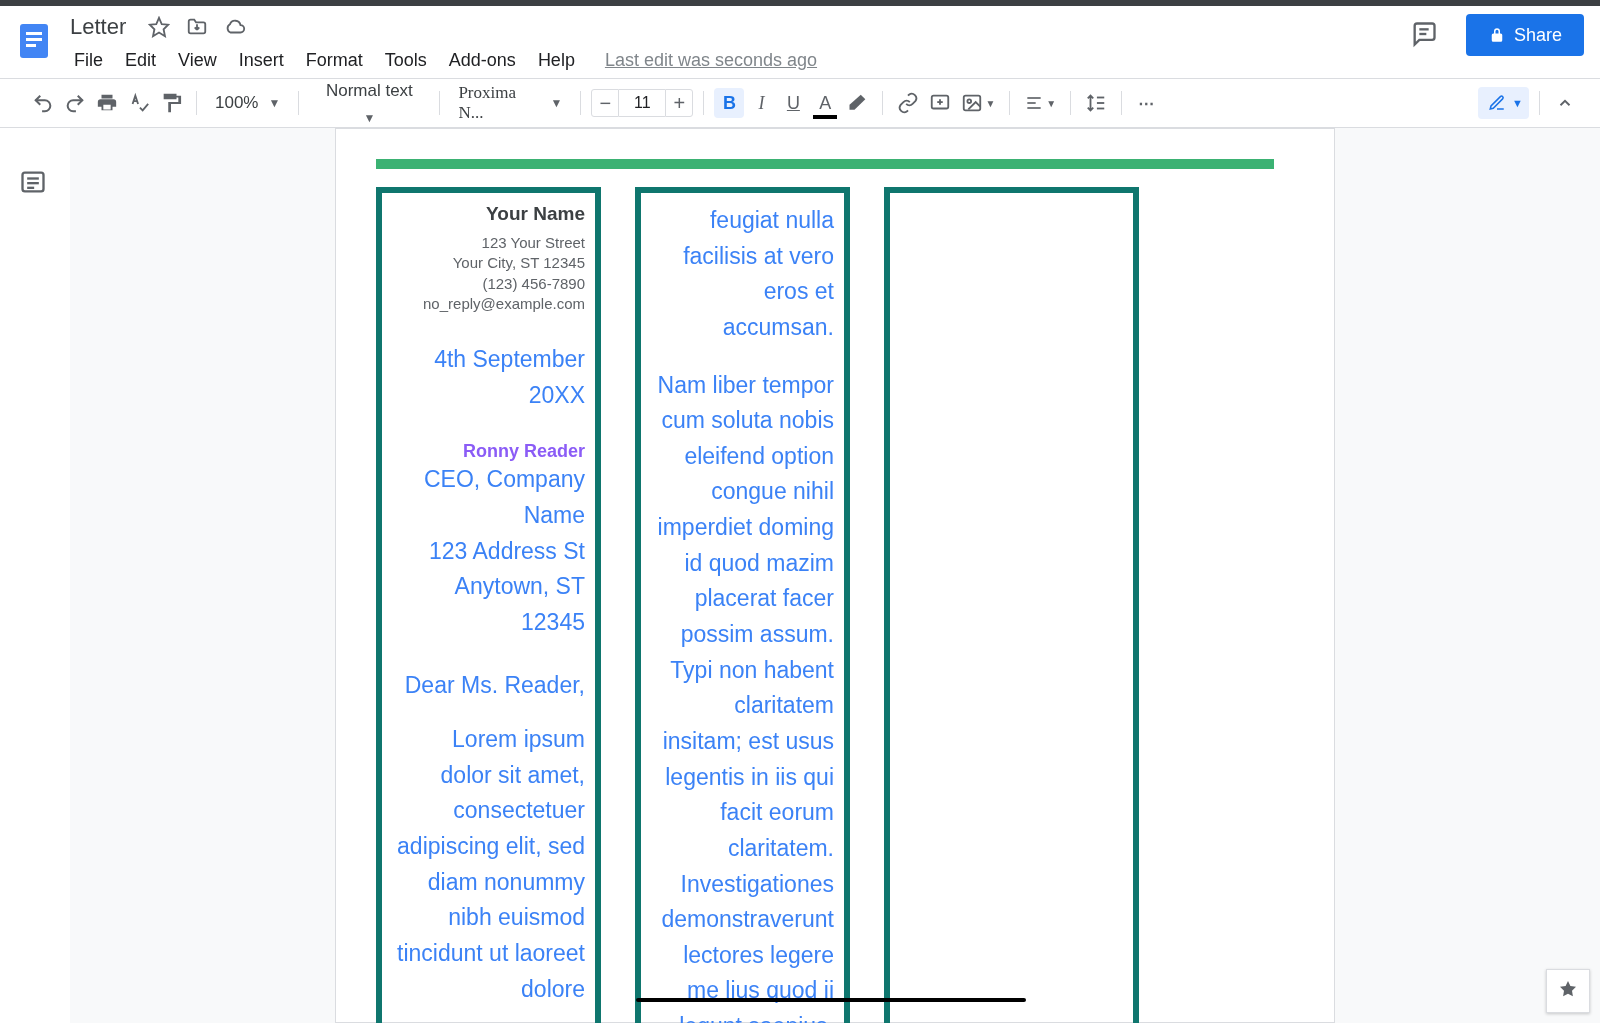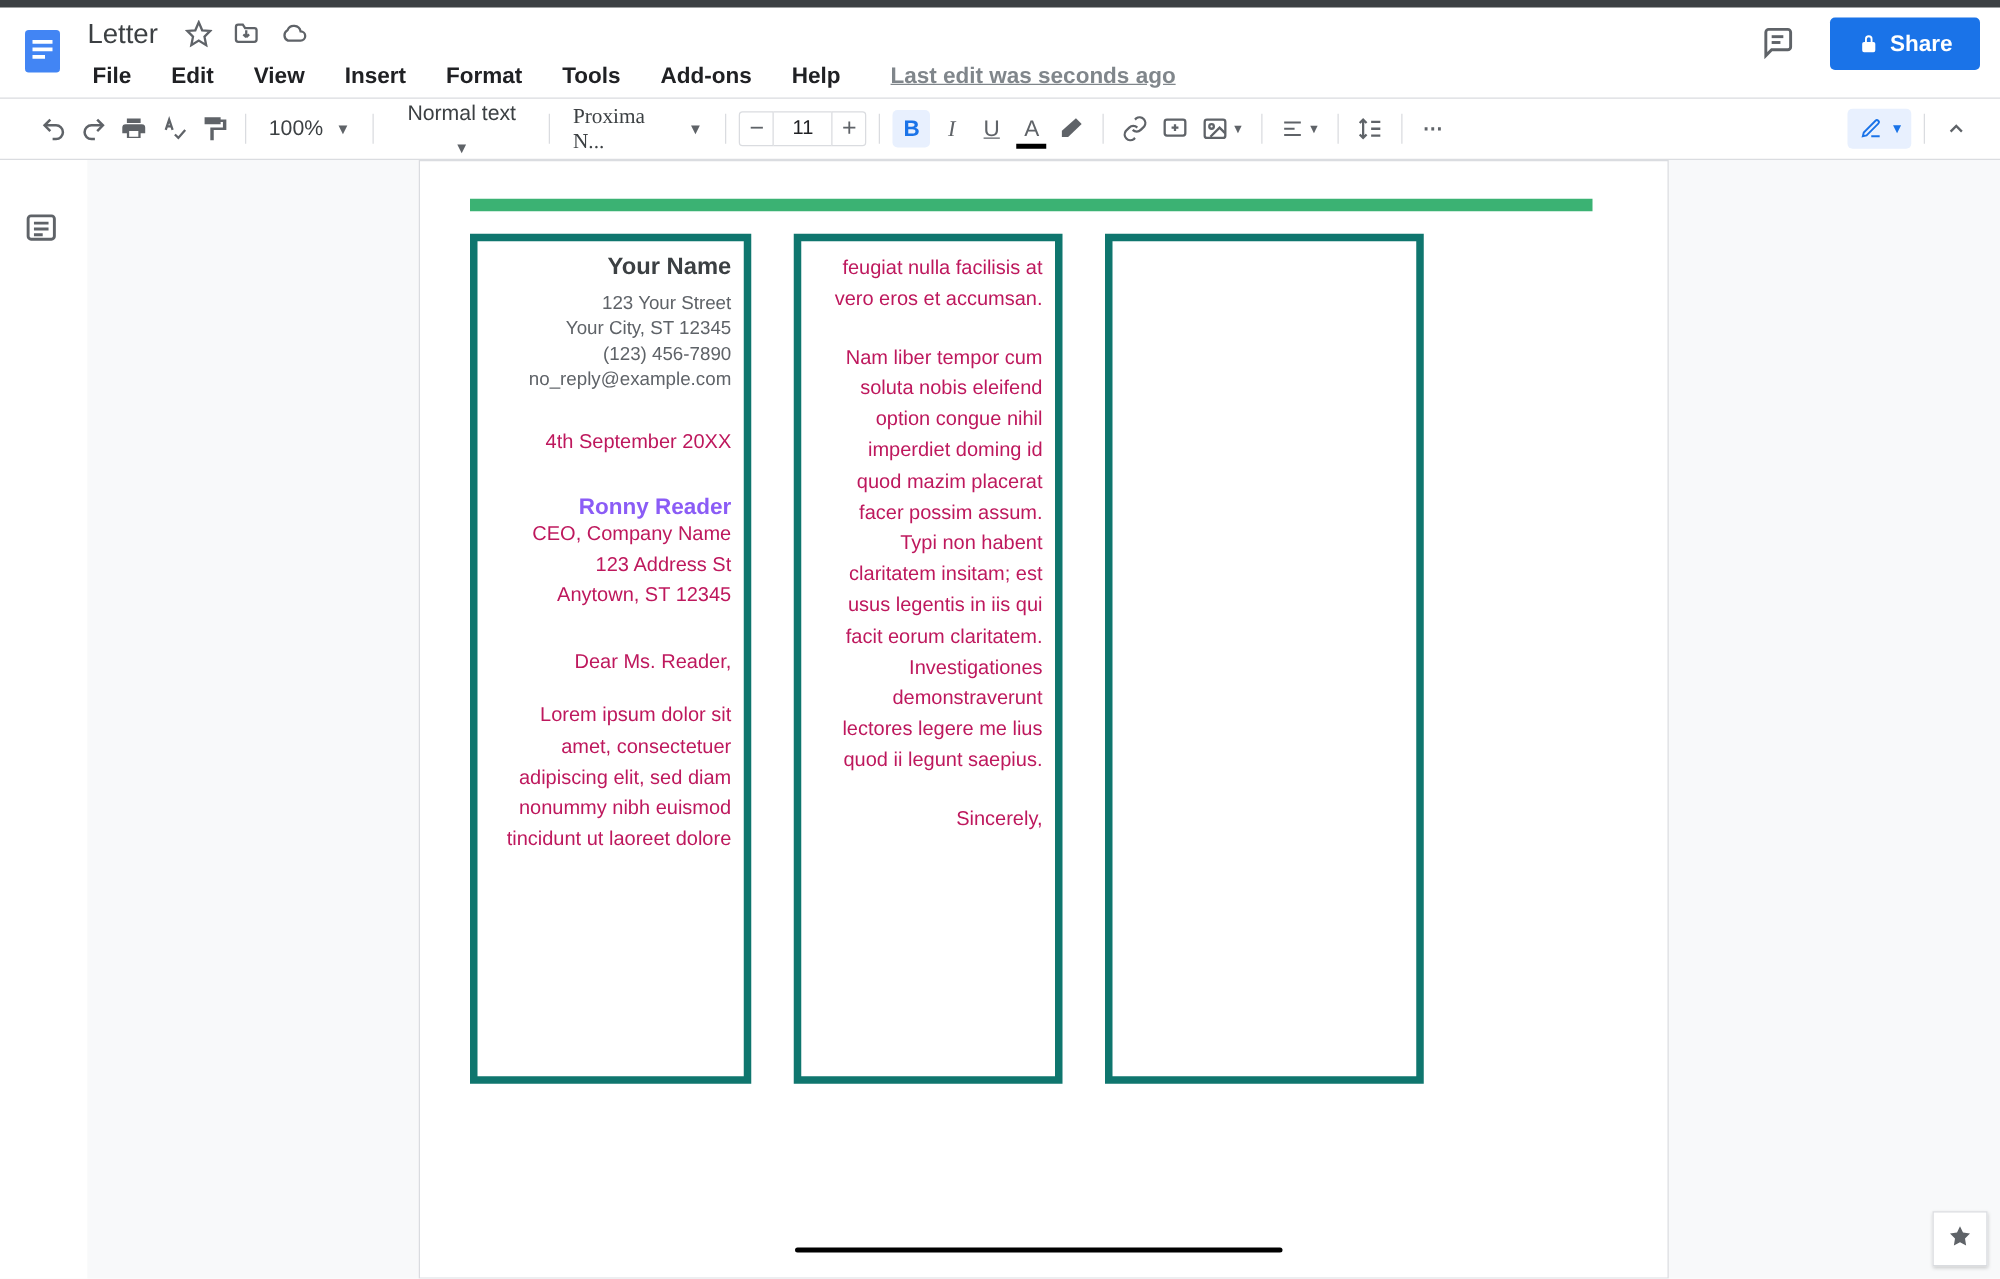--- a/index.html
+++ b/index.html
@@ -9,26 +9,26 @@
   .topbar { height: 6px; background: #3c4043; }
 
   
   .header { display: flex; align-items: flex-start; padding: 6px 16px 0 10px; height: 72px; }
   .logo { width: 48px; height: 48px; margin-top: 4px; display:flex; align-items:center; justify-content:center; }
   .logo svg { width: 40px; height: 40px; }
   .title-zone { margin-left: 6px; flex: 0 0 auto; }
   .title-row { display: flex; align-items: center; gap: 16px; height: 30px; }
   .doc-title { font-size: 22px; color: #3c4043; padding: 0 6px; }
   .tiny-icon { width: 22px; height: 22px; display:flex; align-items:center; justify-content:center; color:#5f6368; cursor:pointer; }
-  .menu-row { display:flex; align-items:center; gap: 12px; margin-top: 4px; font-weight: bold; }
+  .menu-row { display:flex; align-items:center; gap: 2px; margin-top: 4px; }
   .menu-item { font-size: 18px; color:#202124; padding: 4px 10px; cursor:pointer; border-radius:4px; }
   .last-edit { font-size: 18px; color:#80868b; text-decoration: underline; margin-left: 18px; cursor:pointer; }
   .spacer { flex: 1; }
   .comments-btn { width: 36px; height: 36px; display:flex; align-items:center; justify-content:center; color:#5f6368; cursor:pointer; margin-right: 24px; margin-top:4px;}
-  .share-btn { background:#1a73e8; color:#fff; border-radius:4px; height:42px; padding: 0 22px; display:flex; align-items:center; gap:8px; font-size:18px; font-weight:700; cursor:pointer; margin-top:2px;}
+  .share-btn { background:#1a73e8; color:#fff; border-radius:4px; height:42px; padding: 0 22px; display:flex; align-items:center; gap:8px; font-size:18px; font-weight:400; cursor:pointer; margin-top:2px;}
   .share-btn svg { width:18px; height:18px; fill:#fff; }
 
   .divider { height:1px; background:#dadce0; }
 
   
   .toolbar { height:48px; display:flex; align-items:center; padding: 0 20px 0 28px; gap: 2px; }
   .tbtn { min-width:30px; height:30px; padding:0 4px; display:flex; align-items:center; justify-content:center; color:#5f6368; cursor:pointer; border-radius:4px; }
   .tbtn.active { background:#e8f0fe; color:#1a73e8; }
   .tsep { width:1px; height:24px; background:#dadce0; margin: 0 8px; }
   .tsel { display:flex; align-items:center; gap:10px; color:#3c4043; font-size:17px; padding: 0 8px; cursor:pointer; }
@@ -49,21 +49,21 @@
   .green-bar { height:10px; background:#3bb273; margin: 0 0 18px 0; }
 
   .columns { display:flex; gap: 34px; }
   .col { border: 6px solid #0f766e; padding: 10px 10px 30px 14px; min-height: 640px; text-align: right; }
   .col1 { width: 225px; min-height: 680px;}
   .col2 { width: 215px; }
   .col3 { width: 255px; }
 
   .sender-name { font-weight:700; font-size:19px; color:#3c4043; margin-bottom:8px; }
   .small-text { font-size:15px; line-height:1.35; color:#5f6368; }
-  .body-text { font-size:16px; line-height:1.55; color:#be185d; }
+  .body-text { font-size:23px; line-height:1.55; color:#3b82f6; }
   .block { margin-top: 28px; }
   .bold { font-weight:700; color:#8b5cf6; font-size:18px; }
 
   .page-hr { position:absolute; bottom: 20px; left: 300px; width: 390px; height:4px; background:#000; border-radius:2px;}
 
   .explore-btn { position:absolute; right:10px; bottom:10px; width:44px; height:44px; background:#fff; border:1px solid #dadce0; box-shadow:0 1px 3px rgba(0,0,0,.2); display:flex; align-items:center; justify-content:center; color:#5f6368; cursor:pointer; }
 
   svg { display:block; }
 </style>
 </head>

